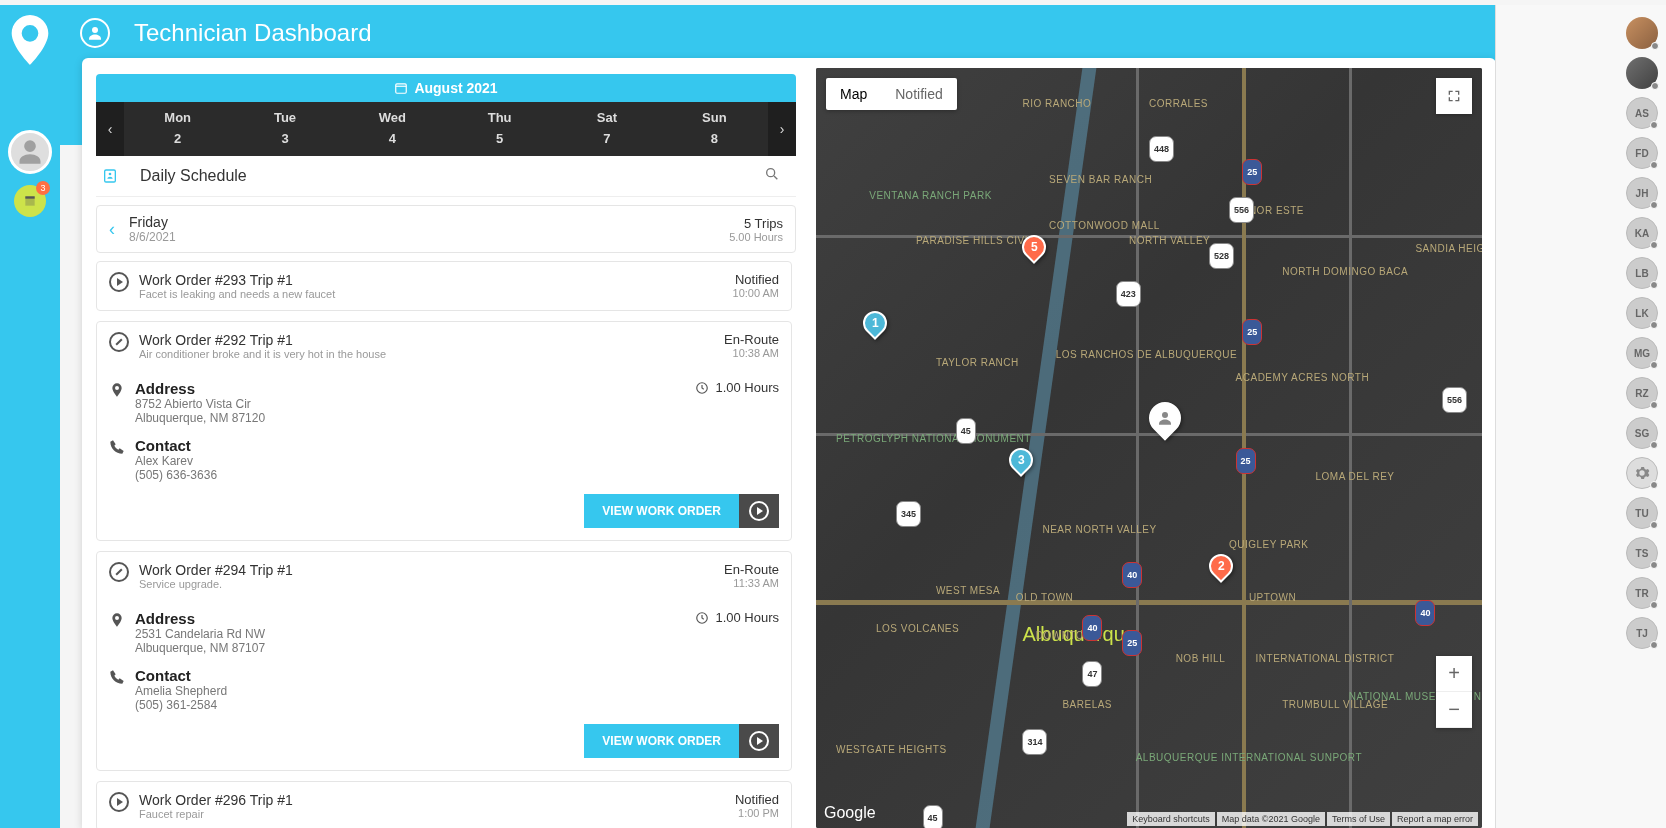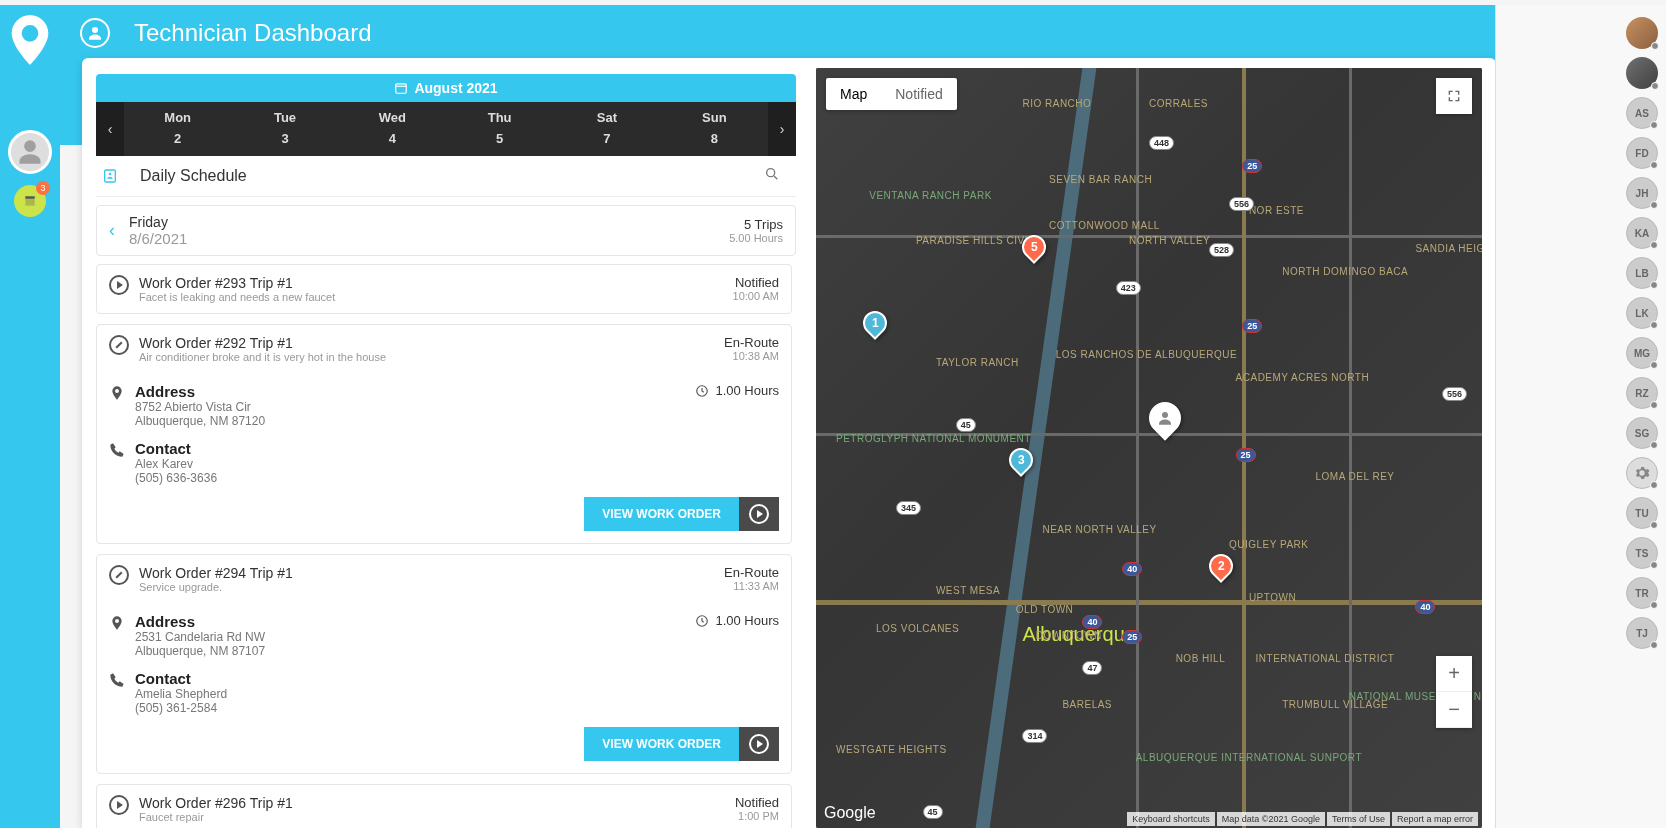--- a/index.html
+++ b/index.html
@@ -51,21 +51,21 @@
 .daily-head{ display:flex; align-items:center; padding:10px 6px; border-bottom:1px solid #eee;gap:12px;}
 .daily-head svg{ width:16px;height:16px; fill:#36c7ee; margin-right:10px;}
 .daily-head h3{ font-size:16px; font-weight:500; color:#333;}
 .daily-head .spacer{flex:1;}
 .search-ic svg{width:16px;height:16px;fill:#777;}
 
 
 .summary{ border:1px solid #e5e5e5; border-radius:4px; margin-top:8px; padding:8px 12px; display:flex; align-items:center;}
 .summary .back{ color:#36c7ee; font-size:18px; width:20px; cursor:pointer;}
 .summary .info .d1{ font-size:14px; color:#333;}
-.summary .info .d2{ font-size:15px; color:#999;}
+.summary .info .d2{ font-size:12px; color:#999;}
 .summary .rt{ margin-left:auto; text-align:right;}
 .summary .rt .d1{font-size:13px;color:#333;}
 .summary .rt .d2{font-size:11px;color:#999;}
 
 
 .list{ flex:1; overflow-y:auto; margin-top:8px; padding-right:4px;}
 .list::-webkit-scrollbar{width:8px;} .list::-webkit-scrollbar-thumb{background:#ccc;border-radius:4px;}
 
 .wo{ border:1px solid #e5e5e5; border-radius:4px; margin-bottom:10px;}
 .wo-head{ display:flex; padding:10px 12px; align-items:flex-start; cursor:pointer;}
@@ -114,21 +114,21 @@
 .map-type{top:10px;left:10px;display:flex;border-radius:2px;overflow:hidden;}
 .map-type div{padding:8px 14px;font-size:14px;cursor:pointer;color:#666;}
 .map-type div.act{color:#000;font-weight:500;}
 .map-fs{top:10px;right:10px;width:36px;height:36px;display:flex;align-items:center;justify-content:center;cursor:pointer;}
 .map-fs svg{width:16px;height:16px;fill:#666;}
 .map-zoom{bottom:100px;right:10px;width:36px;display:flex;flex-direction:column;}
 .map-zoom div{height:36px;display:flex;align-items:center;justify-content:center;font-size:20px;color:#666;cursor:pointer;border-bottom:1px solid #eee;}
 .map-goog{position:absolute;bottom:6px;left:8px;color:#fff;font-size:16px;font-weight:500;}
 .map-legal{position:absolute;bottom:2px;right:4px;display:flex;gap:2px;}
 .map-legal span{background:rgba(255,255,255,.8);font-size:9px;color:#333;padding:2px 5px;}
-.shield{position:absolute;background:#fff;color:#333;font-size:9px;font-weight:600;padding:1px 4px;border-radius:7px;border:1px solid #888;}
+.shield{position:absolute;background:#fff;color:#333;font-size:9px;font-weight:600;padding:7px 4px;border-radius:7px;border:1px solid #888;}
 .shield.blue{background:#3b5998;color:#fff;border-color:#c33;}
 
 
 .presence{position:absolute;right:0;top:5px;width:171px;bottom:0;background:#f8f8f8;border-left:1px solid #ddd;display:flex;flex-direction:column;align-items:flex-end;padding:12px 8px;gap:8px;z-index:3;}
 .pres-item{width:32px;height:32px;border-radius:50%;background:#ccc;display:flex;align-items:center;justify-content:center;font-size:10px;font-weight:600;color:#666;position:relative;border:1px solid #bbb;}
 .pres-item.img{background:linear-gradient(135deg,#c89060,#8a6040);border:none;}
 .pres-item.img2{background:linear-gradient(135deg,#707070,#404040);border:none;}
 .pres-item.gear{background:#ddd;}
 .pres-item .dot{position:absolute;bottom:-1px;right:-1px;width:8px;height:8px;border-radius:50%;background:#888;border:1px solid #fff;}
 .pres-corner{position:absolute;bottom:0;right:0;width:46px;height:46px;background:#36c7ee;display:flex;align-items:center;justify-content:center;}
@@ -463,21 +463,21 @@
           <div class="map-label" style="left: 70%; top: 26%;">North Domingo Baca</div>
           <div class="map-label" style="left: 90%; top: 23%;">Sandia Heights</div>
           <div class="map-label" style="left: 18%; top: 38%;">Taylor Ranch</div>
           <div class="map-label" style="left: 36%; top: 37%;">Los Ranchos De Albuquerque</div>
           <div class="map-label" style="left: 63%; top: 40%;">Academy Acres North</div>
           <div class="map-label green" style="left: 3%; top: 48%;">Petroglyph National Monument</div>
           <div class="map-label" style="left: 75%; top: 53%;">Loma Del Rey</div>
           <div class="map-label" style="left: 34%; top: 60%;">Near North Valley</div>
           <div class="map-label" style="left: 62%; top: 62%;">Quigley Park</div>
           <div class="map-label" style="left: 18%; top: 68%;">West Mesa</div>
-          <div class="map-label" style="left: 30%; top: 69%; margin-top: 12px;">Old Town</div>
+          <div class="map-label" style="left: 30%; top: 69%;">Old Town</div>
           <div class="map-label" style="left: 33%; top: 74%;">Downtown</div>
           <div class="map-label" style="left: 65%; top: 69%;">Uptown</div>
           <div class="map-label" style="left: 9%; top: 73%;">Los Volcanes</div>
           <div class="map-label" style="left: 54%; top: 77%;">Nob Hill</div>
           <div class="map-label" style="left: 66%; top: 77%;">International District</div>
           <div class="map-label" style="left: 70%; top: 83%;">Trumbull Village</div>
           <div class="map-label green" style="left: 80%; top: 82%;">National Museum of Nuclear Science &amp;</div>
           <div class="map-label" style="left: 37%; top: 83%;">Barelas</div>
           <div class="map-label" style="left: 3%; top: 89%;">Westgate Heights</div>
           <div class="map-label green" style="left: 48%; top: 90%;">Albuquerque International Sunport</div>

